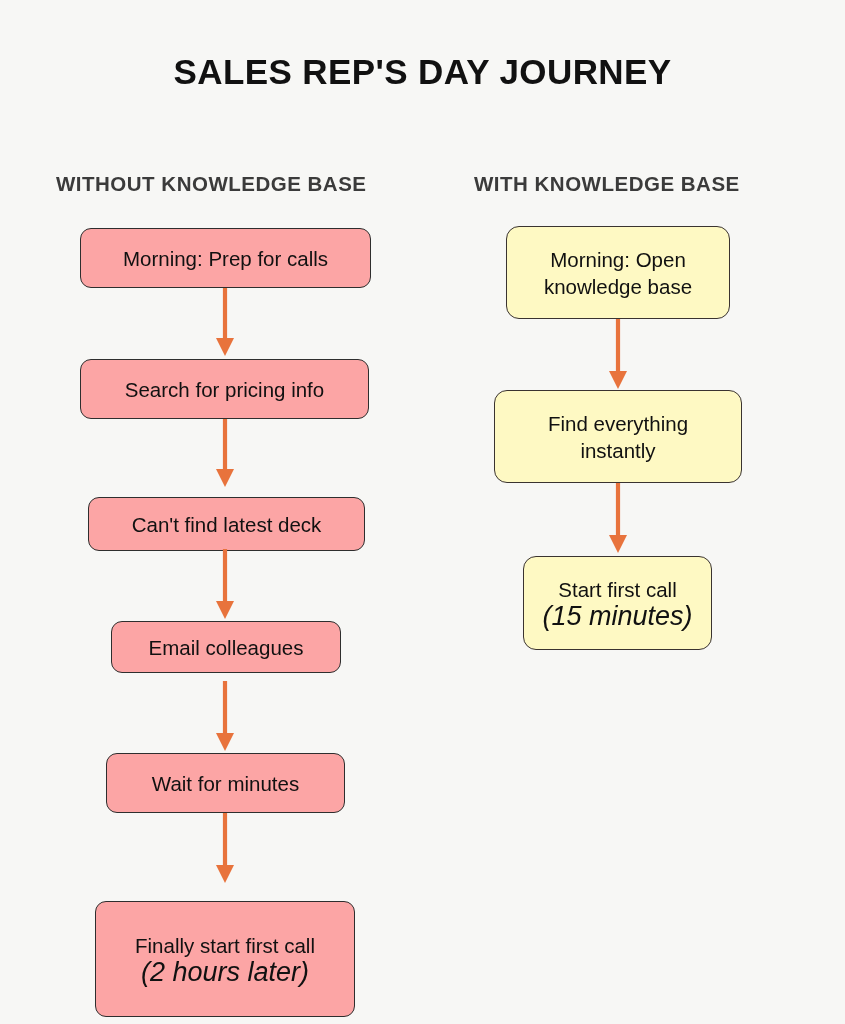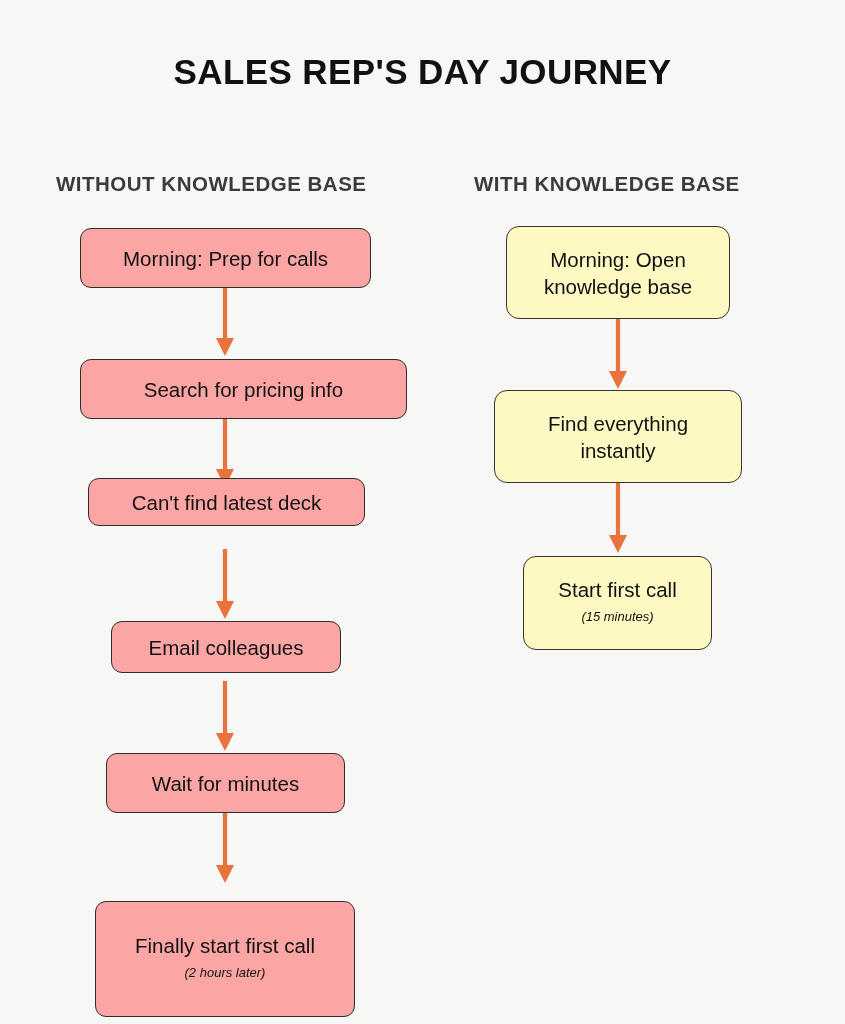--- a/index.html
+++ b/index.html
@@ -69,21 +69,21 @@
   .node .line1 {
     font-size: 20.5px;
     line-height: 27px;
     color: #111111;
     white-space: nowrap;
   }
   .node.wrap .line1 {
     white-space: normal;
   }
   .node .line2 {
-    font-size: 13px;
+    font-size: 27px;
     line-height: 27px;
     font-style: italic;
     color: #111111;
     white-space: nowrap;
   }
 
   
   .arrow {
     position: absolute;
   }
@@ -103,32 +103,32 @@
     <span class="line1">Morning: Prep for calls</span>
   </div>
 
   <div class="arrow" style="left:214px; top:288px;">
     <svg width="22" height="70" viewBox="0 0 22 70">
       <line x1="11" y1="0" x2="11" y2="52" stroke="#e8733c" stroke-width="4.2"></line>
       <polygon points="2,50 20,50 11,68" fill="#e8733c"></polygon>
     </svg>
   </div>
 
-  <div class="node" style="left:80px; top:359px; width:327px; height:60px;">
+  <div class="node" style="left:80px; top:359px; width:289px; height:60px;">
     <span class="line1">Search for pricing info</span>
   </div>
 
   <div class="arrow" style="left:214px; top:419px;">
     <svg width="22" height="70" viewBox="0 0 22 70">
       <line x1="11" y1="0" x2="11" y2="52" stroke="#e8733c" stroke-width="4.2"></line>
       <polygon points="2,50 20,50 11,68" fill="#e8733c"></polygon>
     </svg>
   </div>
 
-  <div class="node" style="left:88px; top:478px; width:277px; height:48px;">
+  <div class="node" style="left:88px; top:497px; width:277px; height:54px;">
     <span class="line1">Can't find latest deck</span>
   </div>
 
   <div class="arrow" style="left:214px; top:549px;">
     <svg width="22" height="72" viewBox="0 0 22 72">
       <line x1="11" y1="0" x2="11" y2="54" stroke="#e8733c" stroke-width="4.2"></line>
       <polygon points="2,52 20,52 11,70" fill="#e8733c"></polygon>
     </svg>
   </div>
 

